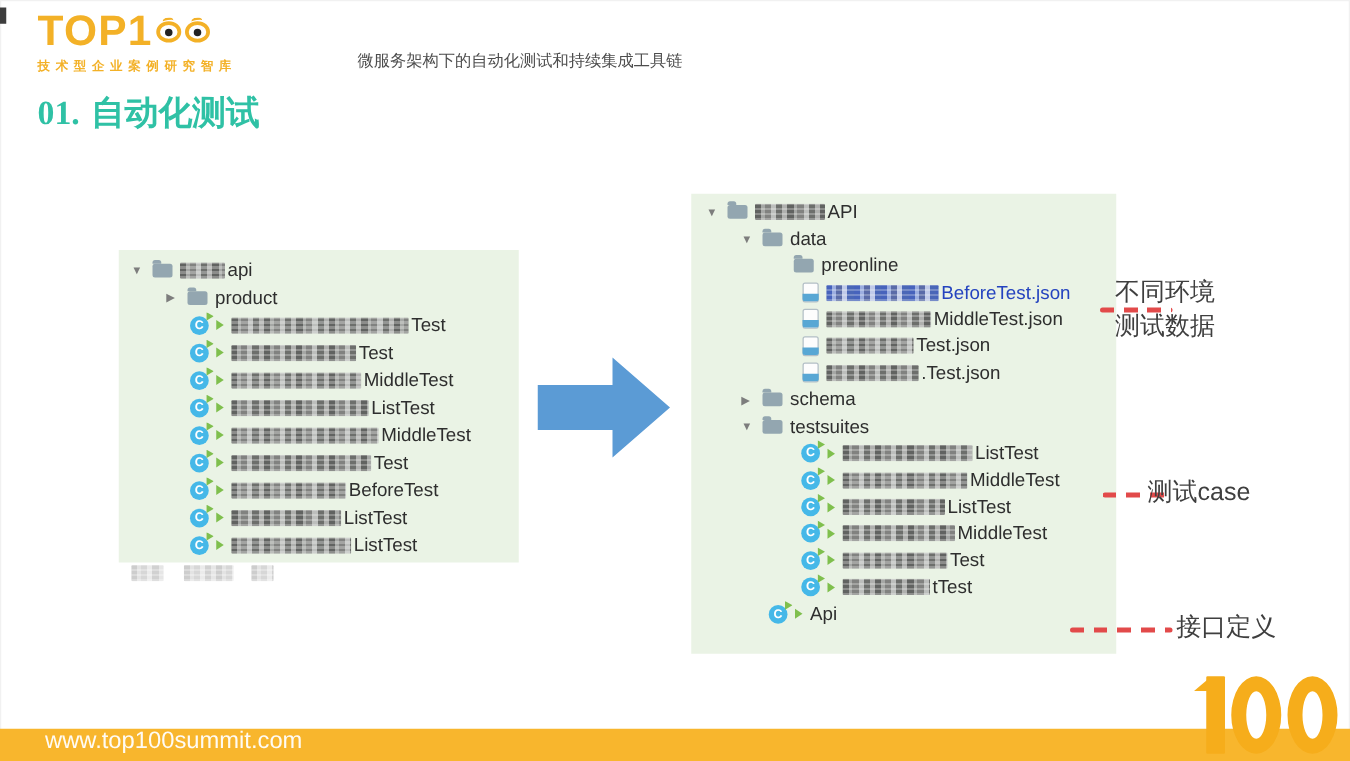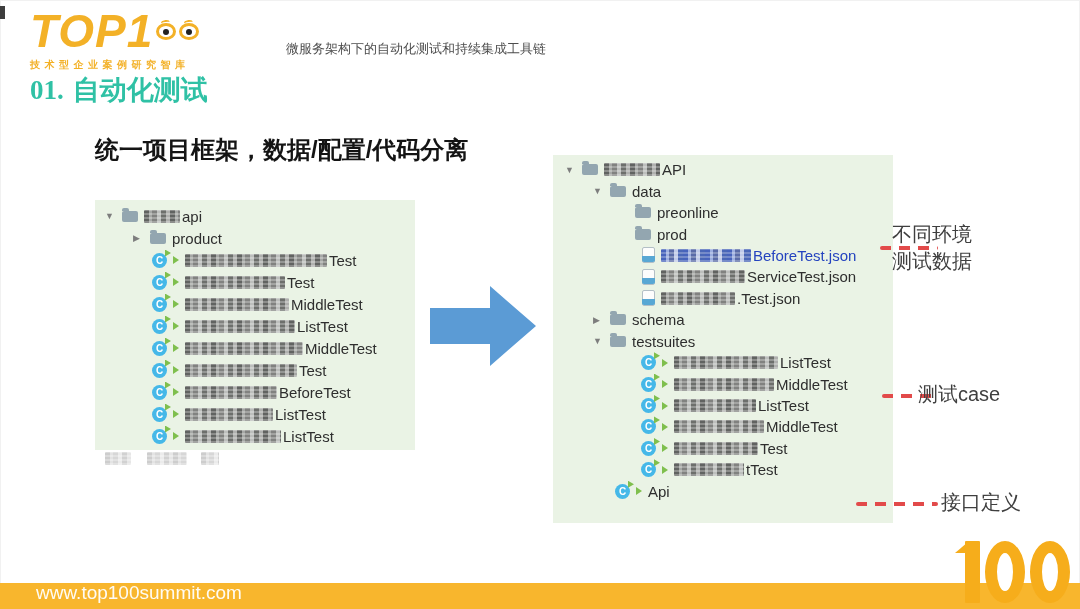--- a/index.html
+++ b/index.html
@@ -3,21 +3,21 @@
 <meta charset="utf-8">
 <style>
   html,body{margin:0;padding:0;background:#fff;}
   .slide{position:relative;width:1080px;height:609px;background:#ffffff;overflow:hidden;
          font-family:"Liberation Sans",sans-serif;box-shadow:inset 0 0 0 1px #f1f1f1;}
   .notch{position:absolute;left:0;top:6px;width:5px;height:13px;background:#3d3d3d;}
 
   
   .logo{position:absolute;left:30px;top:8px;}
   .logo-line1{display:flex;align-items:center;}
-  .logo-text{font-size:46px;font-weight:800;color:#F3B127;letter-spacing:1px;line-height:1;font-style:italic;}
+  .logo-text{font-size:34px;font-weight:800;color:#F3B127;letter-spacing:1px;line-height:1;}
   .eye{width:20px;height:17px;border:3px solid #F3B127;border-radius:50%;background:#fff;
        position:relative;margin-left:3px;box-sizing:border-box;}
   .eye::after{content:"";position:absolute;left:4px;top:3px;width:6px;height:6px;background:#222;border-radius:50%;}
   .eye::before{content:"";position:absolute;top:-6px;left:2px;width:9px;height:4px;
        border-top:2px solid #F3B127;border-radius:50% 50% 0 0;transform:rotate(-8deg);}
   .logo-tagline{margin-top:4px;font-size:10px;font-weight:700;color:#F3B127;letter-spacing:4.5px;}
   .deck-title{position:absolute;left:286px;top:40px;font-size:13px;color:#4d4d4d;}
 
   .section{position:absolute;left:30px;top:72px;font-size:27px;color:#2FC1A5;font-weight:700;}
   .section .num{font-family:"Liberation Serif",serif;margin-right:9px;}
@@ -92,21 +92,20 @@
       <span class="eye"></span>
       <span class="eye"></span>
     </div>
     <div class="logo-tagline">技术型企业案例研究智库</div>
   </div>
   <div class="deck-title">微服务架构下的自动化测试和持续集成工具链</div>
 
   <div class="section">
     <span class="num">01.</span><span>自动化测试</span>
   </div>
-  <div class="subtitle">统一项目框架，数据/配置/代码分离</div>
 
   <div class="panel lt">
     <div class="trow l0">
       <span class="chev">▼</span>
       <span class="ic-folder"></span>
       <span class="blur" style="width:36px"></span>
       <span class="sfx">api</span>
     </div>
     <div class="trow l1">
       <span class="chev">▶</span>
@@ -187,33 +186,34 @@
     </div>
     <div class="trow r1">
       <span class="chev">▼</span>
       <span class="ic-folder"></span>
       <span class="sfx">data</span>
     </div>
     <div class="trow r2">
       <span class="ic-folder"></span>
       <span class="sfx">preonline</span>
     </div>
-    <div class="trow r2">
-      <span class="ic-folder"></span>
-      <span class="sfx">prod</span>
-    </div>
     <div class="trow r3 sel">
       <span class="ic-json"></span>
       <span class="blur blue" style="width:90px"></span>
       <span class="sfx">BeforeTest.json</span>
     </div>
     <div class="trow r3">
       <span class="ic-json"></span>
       <span class="blur" style="width:84px"></span>
-      <span class="sfx">ServiceTest.json</span>
+      <span class="sfx">MiddleTest.json</span>
+    </div>
+    <div class="trow r3">
+      <span class="ic-json"></span>
+      <span class="blur" style="width:70px"></span>
+      <span class="sfx">Test.json</span>
     </div>
     <div class="trow r3">
       <span class="ic-json"></span>
       <span class="blur" style="width:74px"></span>
       <span class="sfx">.Test.json</span>
     </div>
     <div class="trow r1">
       <span class="chev">▶</span>
       <span class="ic-folder"></span>
       <span class="sfx">schema</span>

